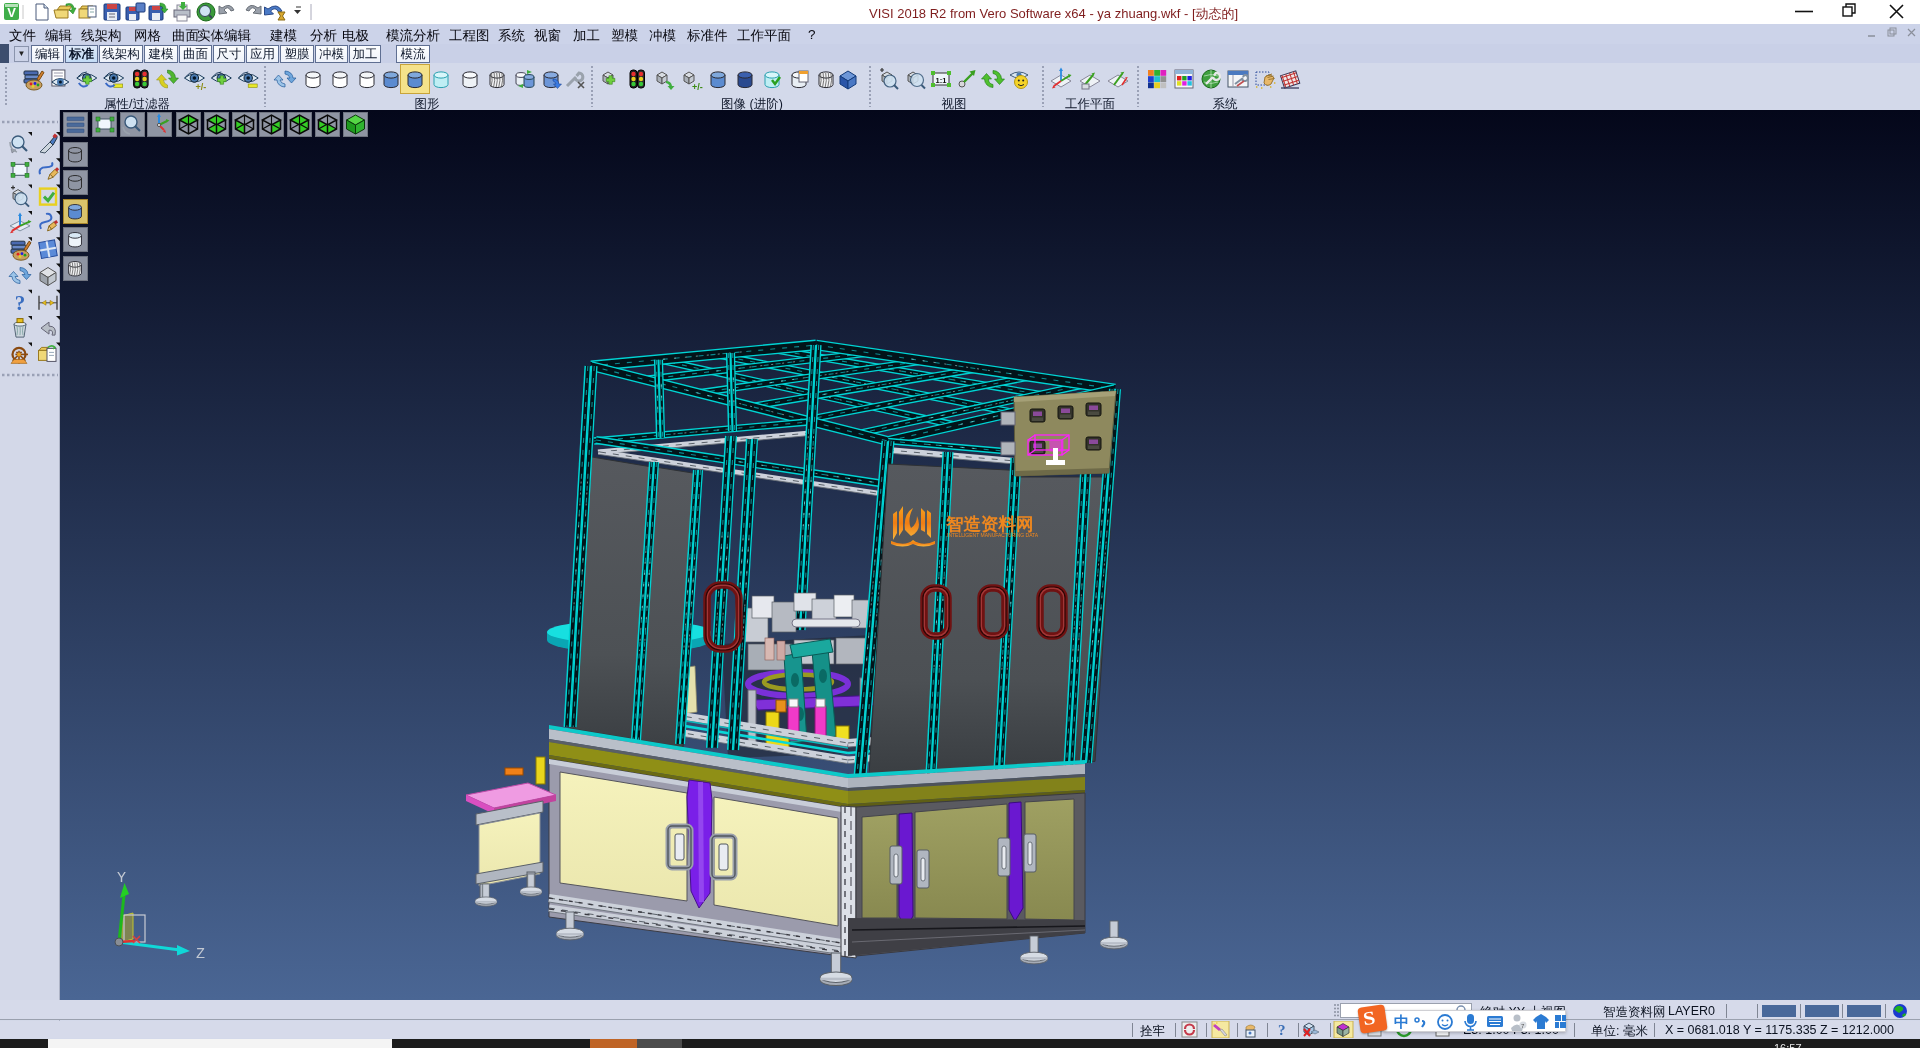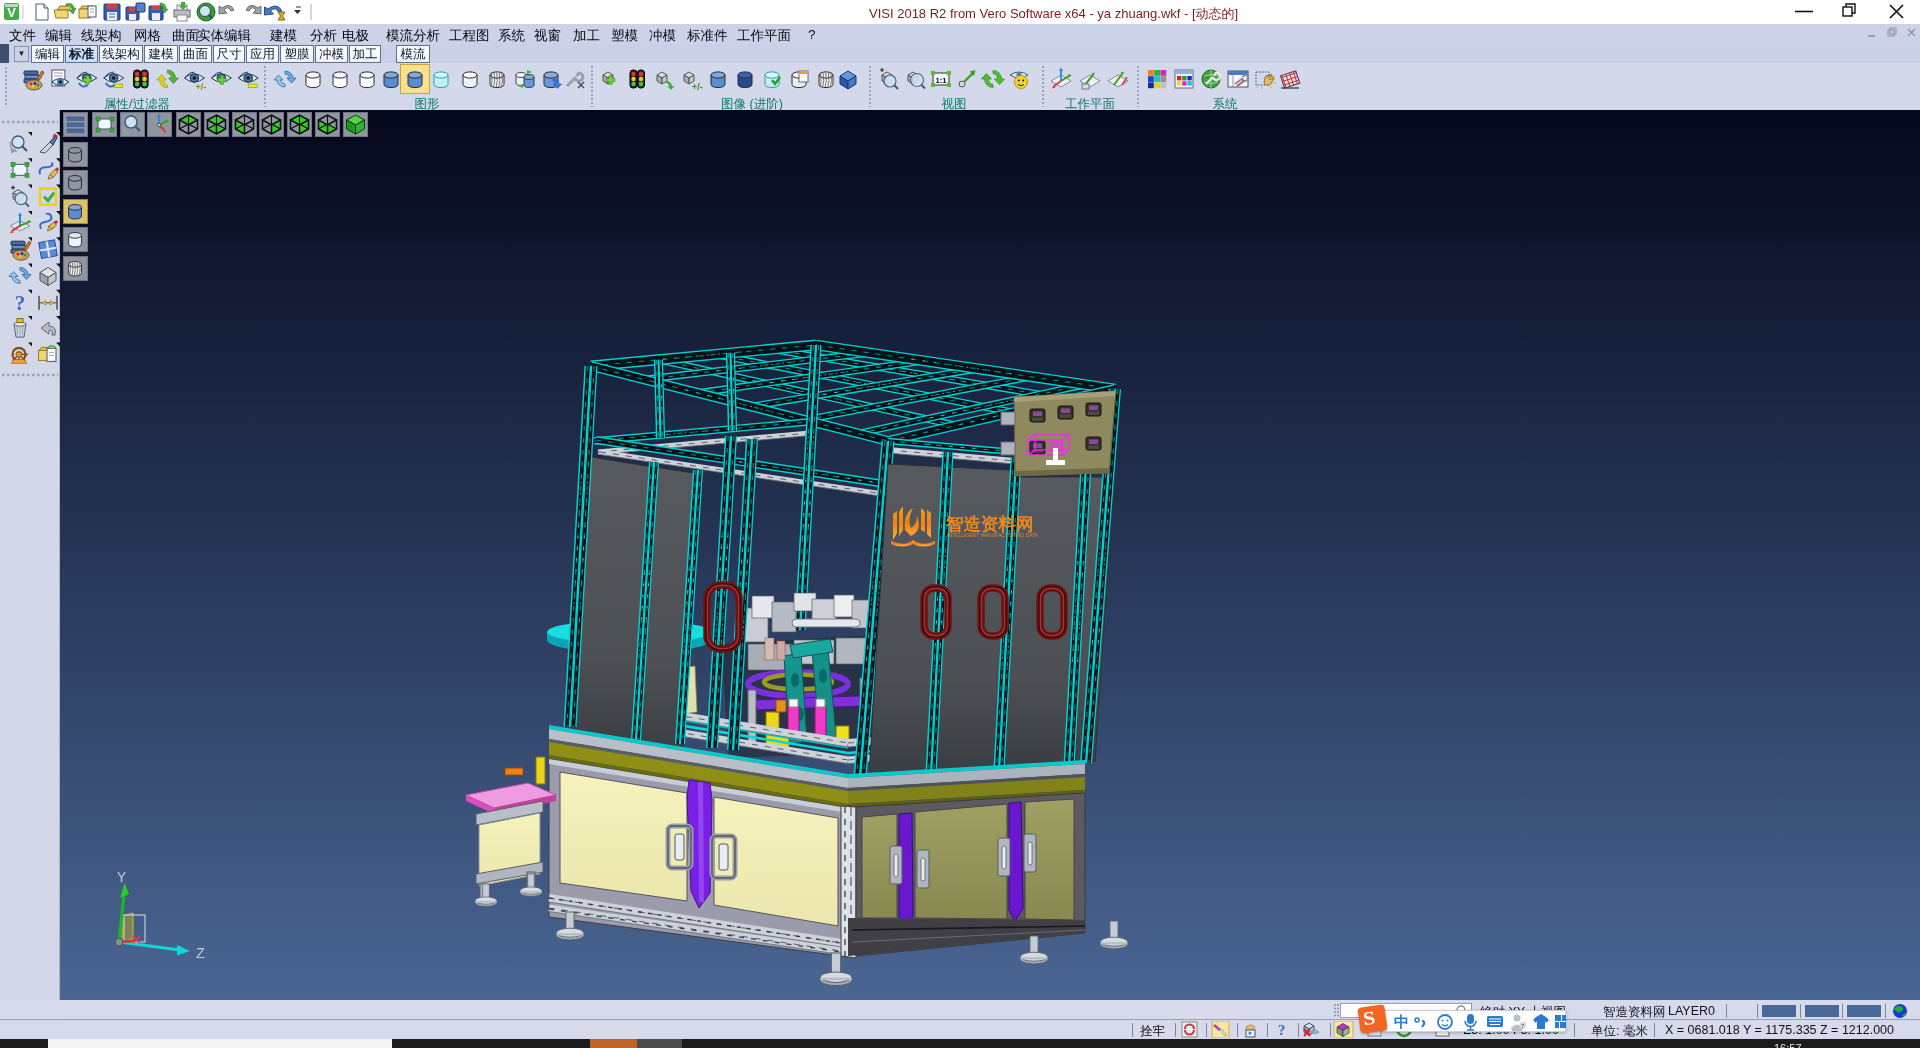--- a/index.html
+++ b/index.html
@@ -5,21 +5,21 @@
 #root{position:relative;width:1920px;height:1048px;background:#d4d9ea}
 .abs{position:absolute}
 #titlebar{left:0;top:0;width:1920px;height:24px;background:#ffffff}
 #title{left:869px;top:5px;font-size:13px;color:#7f1d1d;white-space:nowrap}
 #menubar{left:0;top:24px;width:1920px;height:20px;background:#ccd3e9}
 .mi{position:absolute;top:27px;font-size:13.5px;color:#07070f;white-space:nowrap}
 #tabrow{left:0;top:44px;width:1920px;height:19px;background:#c9d0e7}
 .tab{position:absolute;top:45px;height:18px;border:1px solid #5f6f92;background:linear-gradient(#fdfeff,#eef2fa);font-size:12.5px;color:#0a1428;text-align:center;line-height:16px}
 .tab.act{background:linear-gradient(#dfeafa,#c3dcf6);font-weight:bold}
 #toolbar{left:0;top:63px;width:1920px;height:47px;background:#d3d9ea}
-.glabel{position:absolute;top:33px;font-size:12.5px;color:#0f766e;white-space:nowrap;transform:translateX(-50%)}
+.glabel{position:absolute;top:33px;font-size:12.5px;color:#0f172a;white-space:nowrap;transform:translateX(-50%)}
 #sidebar{left:0;top:110px;width:60px;height:928px;background:#d3d8e8;border-right:1px solid #aeb4c6}
 #viewport{left:60px;top:110px;width:1860px;height:890px;background:linear-gradient(#04071a,#4a6694)}
 
 #srow1{left:0;top:1000px;width:1920px;height:20px;background:#d6daea;border-bottom:1px solid #9aa0ae}
 #srow2{left:0;top:1021px;width:1920px;height:17px;background:#d6daea}
 #taskbar{left:0;top:1039px;width:1920px;height:9px;background:#1c1c1c}
 .st{position:absolute;font-size:12.5px;color:#0b1220;white-space:nowrap}
 .ssep{position:absolute;width:1px;background:#808694}
 </style></head>
 <body>

